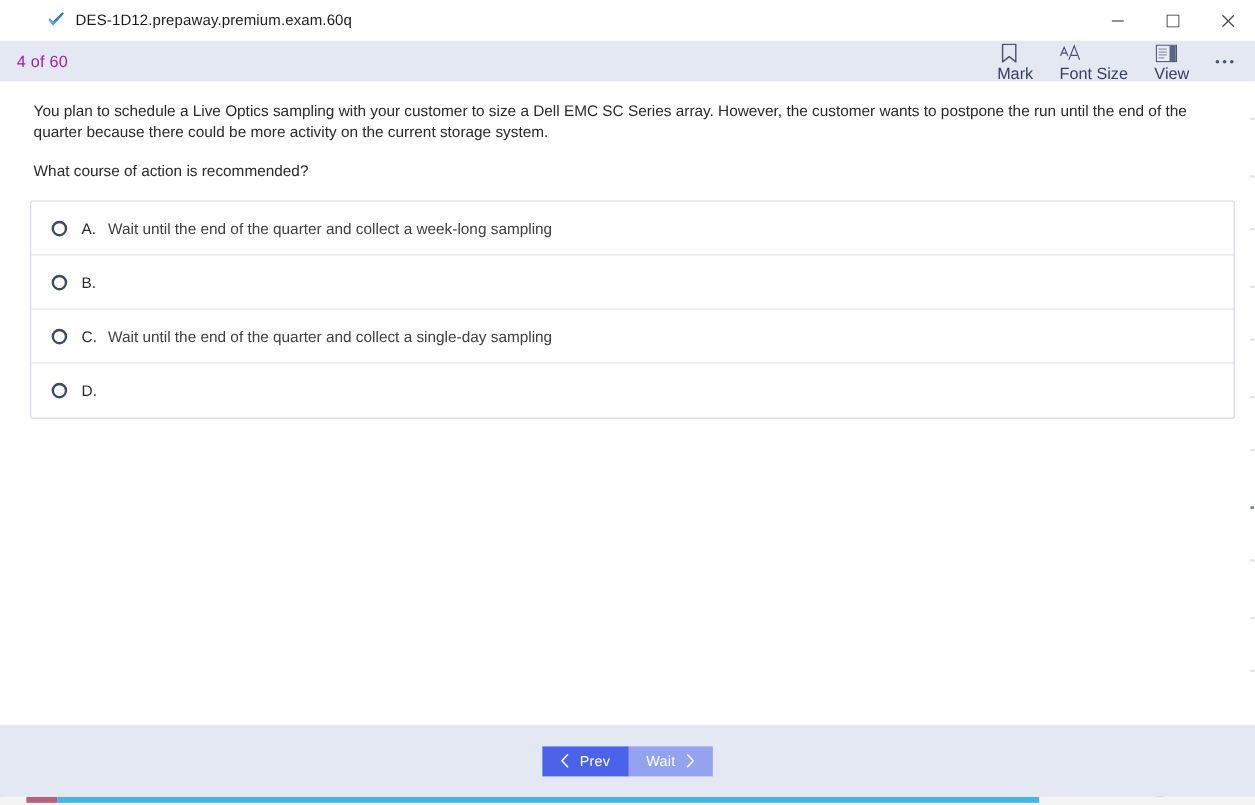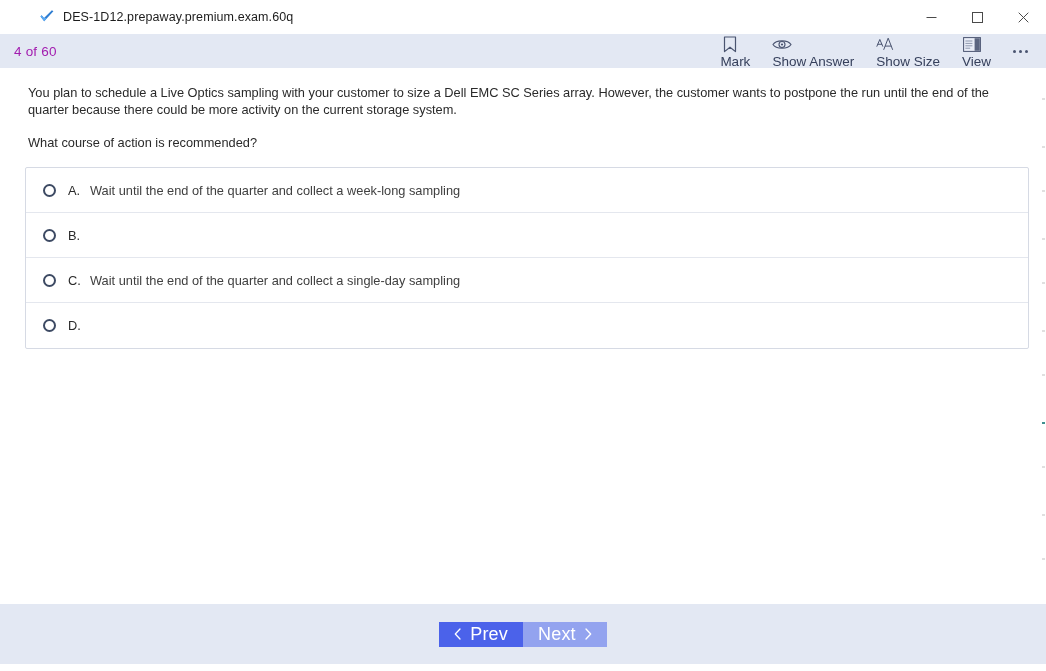--- a/index.html
+++ b/index.html
@@ -196,21 +196,21 @@
     background: #4a5470;
     display: block;
   }
 
   
   .content {
     position: absolute;
     top: 68px;
     left: 0;
     width: 1046px;
-    height: 603px;
+    height: 536px;
     background: #ffffff;
     overflow: hidden;
   }
   .stem {
     margin: 16px 16px 0 28px;
     font-size: 12.8px;
     line-height: 17px;
     color: #2a2a2a;
     max-width: 978px;
   }
@@ -292,21 +292,21 @@
     display: flex;
     align-items: center;
   }
   .nav-btn {
     height: 25px;
     display: flex;
     align-items: center;
     justify-content: center;
     gap: 9px;
     padding: 0 15px;
-    font-size: 18px;
+    font-size: 12px;
     color: #ffffff;
     cursor: default;
     box-sizing: border-box;
     letter-spacing: 0.2px;
   }
   .nav-prev {
     background: #4b62ea;
   }
   .nav-next {
     background: #93a3ef;
@@ -366,39 +366,29 @@
 
     <div class="tool-item">
       <span class="tool-icon">
         <svg width="14" height="17" viewBox="0 0 14 17">
           <path d="M1.5 1 L12.5 1 L12.5 15.6 L7 11.2 L1.5 15.6 Z" fill="none" stroke="#4a5470" stroke-width="1.2" stroke-linejoin="round"></path>
         </svg>
       </span>
       <span class="tool-label">Mark</span>
     </div>
 
-    <div class="tool-item">
-      <span class="tool-icon">
-        <svg width="20" height="13" viewBox="0 0 20 13">
-          <path d="M1 6.5 C4 1.6, 16 1.6, 19 6.5 C16 11.4, 4 11.4, 1 6.5 Z" fill="none" stroke="#4a5470" stroke-width="1.1"></path>
-          <circle cx="10" cy="6.5" r="3" fill="none" stroke="#4a5470" stroke-width="1.1"></circle>
-          <circle cx="10" cy="6.5" r="1.1" fill="#4a5470"></circle>
-        </svg>
-      </span>
-      <span class="tool-label">Show Answer</span>
-    </div>
 
     <div class="tool-item">
       <span class="tool-icon">
         <svg width="22" height="16" viewBox="0 0 22 16">
           <path d="M1 10.5 L4.2 3 L7.4 10.5 M2.1 8.3 L6.3 8.3" fill="none" stroke="#4a5470" stroke-width="1.1" stroke-linecap="round"></path>
           <path d="M8.6 14 L13.4 1.6 L18.2 14 M10.3 10.3 L16.5 10.3" fill="none" stroke="#4a5470" stroke-width="1.1" stroke-linecap="round"></path>
         </svg>
       </span>
-      <span class="tool-label">Show Size</span>
+      <span class="tool-label">Font Size</span>
     </div>
 
     <div class="tool-item">
       <span class="tool-icon">
         <svg width="18" height="15" viewBox="0 0 18 15">
           <rect x="0.6" y="0.6" width="16.8" height="13.8" fill="#e9edf7" stroke="#4a5470" stroke-width="1"></rect>
           <rect x="11.6" y="1.2" width="5.2" height="12.6" fill="#5b6580"></rect>
           <path d="M2.4 4 L9.4 4 M2.4 6.4 L9.4 6.4 M2.4 8.8 L9.4 8.8 M2.4 11.2 L7.2 11.2" stroke="#8e97ad" stroke-width="1" fill="none"></path>
         </svg>
       </span>
@@ -456,21 +446,21 @@
 
   <div class="footer">
     <div class="nav-group">
       <div class="nav-btn nav-prev">
         <svg class="chev" width="7" height="12" viewBox="0 0 7 12">
           <path d="M6 1 L1.3 6 L6 11" fill="none" stroke="#ffffff" stroke-width="1.3" stroke-linecap="round" stroke-linejoin="round"></path>
         </svg>
         <span>Prev</span>
       </div>
       <div class="nav-btn nav-next">
-        <span>Next</span>
+        <span>Wait</span>
         <svg class="chev" width="7" height="12" viewBox="0 0 7 12">
           <path d="M1 1 L5.7 6 L1 11" fill="none" stroke="#ffffff" stroke-width="1.3" stroke-linecap="round" stroke-linejoin="round"></path>
         </svg>
       </div>
     </div>
   </div>
 
 </div>
 
 </body></html>

